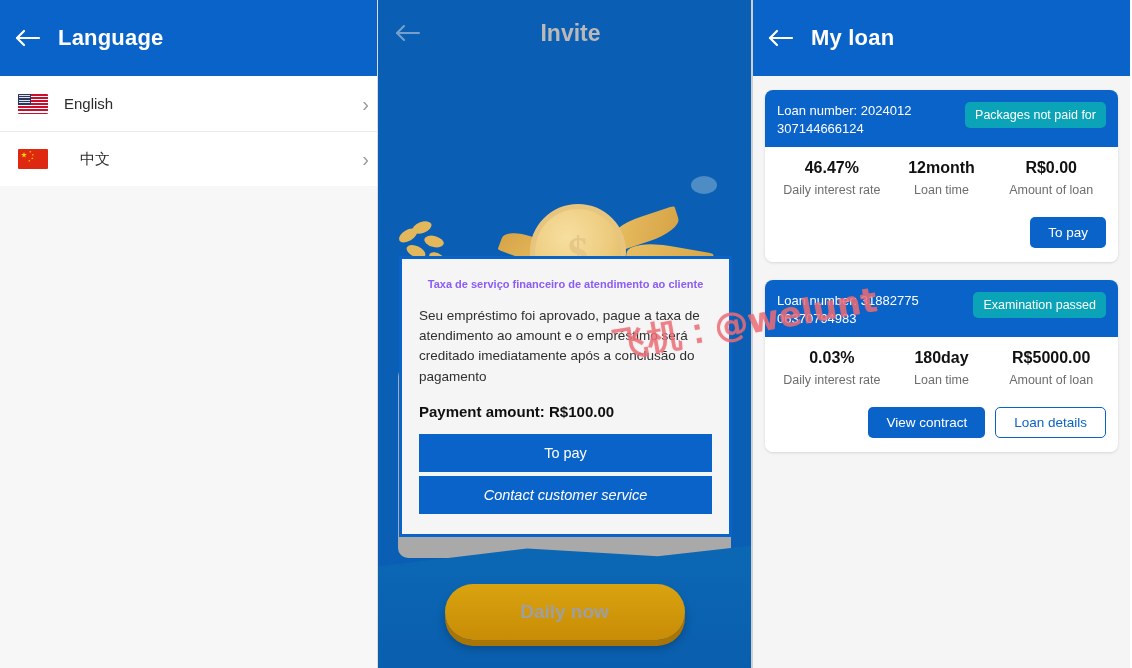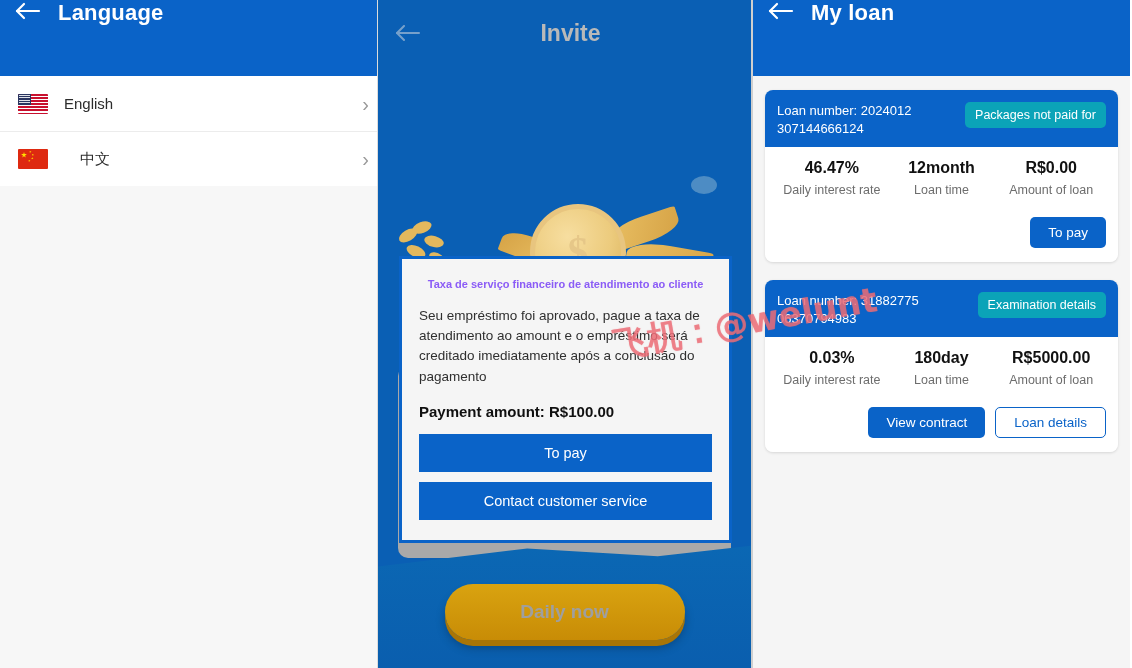--- a/index.html
+++ b/index.html
@@ -13,21 +13,21 @@
 
   
   .panel { position: relative; height: 668px; overflow: hidden; }
   .panel-left   { width: 378px; background: #f7f7f7; border-right: 1px solid #dcdcdc; }
   .panel-mid    { width: 375px; background: #0a5fb4; border-right: 2px solid #cfcfcf; }
   .panel-right  { width: 377px; background: #f5f5f5; }
 
   
   .hdr {
     height: 76px; background: #0a63c8;
-    display: flex; padding-left: 14px; gap: 16px;
+    display: flex; align-items: center; padding-left: 14px; gap: 16px;
   }
   .hdr-title { color:#ffffff; font-size: 22px; font-weight: bold; letter-spacing: .2px; }
   .back-arrow {
     width: 28px; height: 22px; position: relative; flex: none;
   }
   .back-arrow svg { display:block; }
 
   
   .lang-list { background:#ffffff; }
   .lang-row {
@@ -136,21 +136,21 @@
     font-size: 11px; font-weight: bold; color:#8b5cf6;
     text-align:center; line-height: 1.35; margin-bottom: 14px;
   }
   .modal-text { font-size: 13.5px; color:#2f2f2f; line-height: 1.5; }
   .modal-amount { font-size: 15px; font-weight:bold; color:#101010; margin: 16px 0 14px; }
   .modal-btn {
     width: 100%; height: 38px; background:#0a63c8; color:#ffffff;
     font-size: 14.5px; display:flex; align-items:center; justify-content:center;
     cursor:pointer; border:none;
   }
-  .modal-btn + .modal-btn { margin-top: 10px; }
+  .modal-btn + .modal-btn { margin-top: 4px; font-style: italic; }
 
   
   .loan-wrap { padding: 14px 12px; display:flex; flex-direction:column; gap: 18px; }
   .loan-card { position:relative; border-radius: 8px; box-shadow: 0 1px 3px rgba(0,0,0,.13); }
   .loan-head {
     background:#0a63c8; border-radius: 8px 8px 0 0;
     padding: 12px 12px 14px; display:flex; align-items:flex-start; gap: 8px;
   }
   .loan-no { color:#ffffff; font-size: 13px; line-height: 1.35; flex:1; }
   .loan-badge {
@@ -323,21 +323,21 @@
           </div>
         </div>
       </div>
 
       <div class="loan-card">
         <div class="loan-head">
           <div class="loan-no">
             <span>Loan number: 31882775</span><br>
             <span>06370794983</span>
           </div>
-          <span class="loan-badge">Examination details</span>
+          <span class="loan-badge">Examination passed</span>
         </div>
         <div class="loan-body">
           <div class="loan-stats">
             <div class="stat">
               <div class="stat-val">0.03%</div>
               <div class="stat-lbl">Daily interest rate</div>
             </div>
             <div class="stat">
               <div class="stat-val">180day</div>
               <div class="stat-lbl">Loan time</div>

